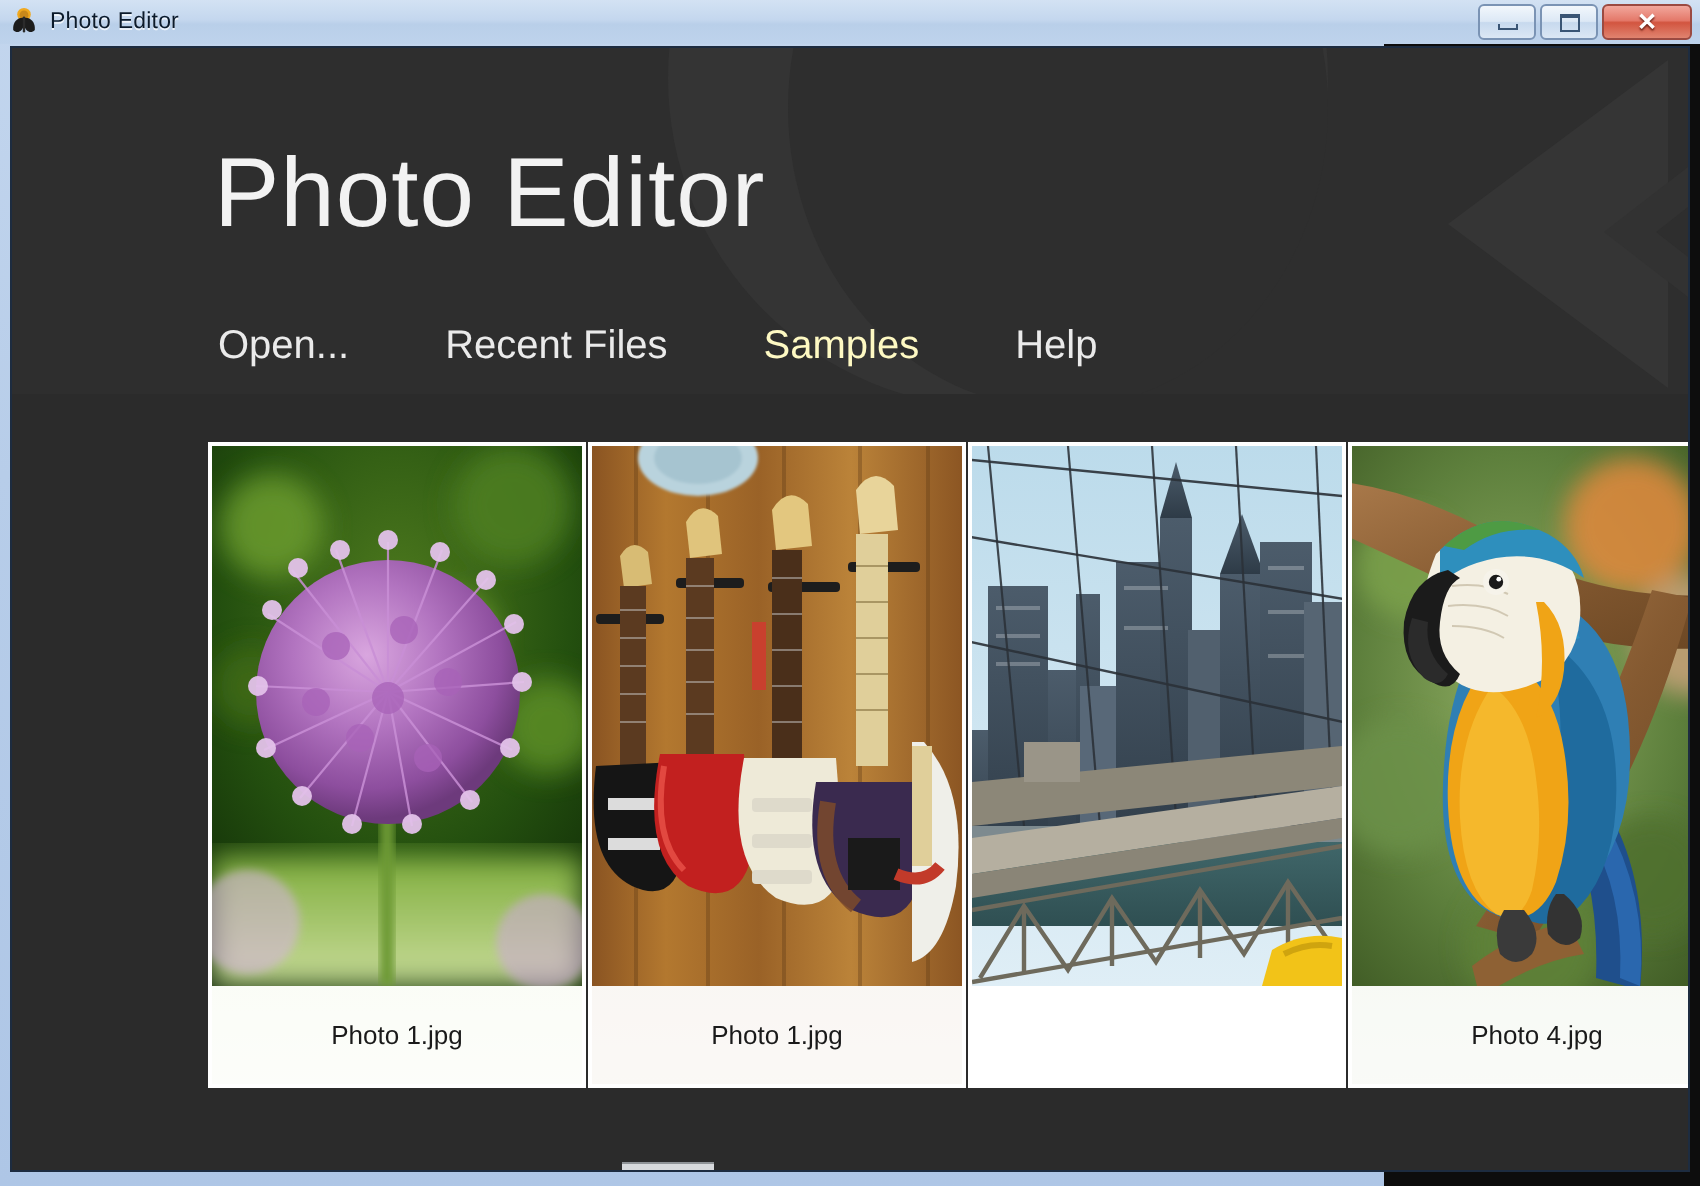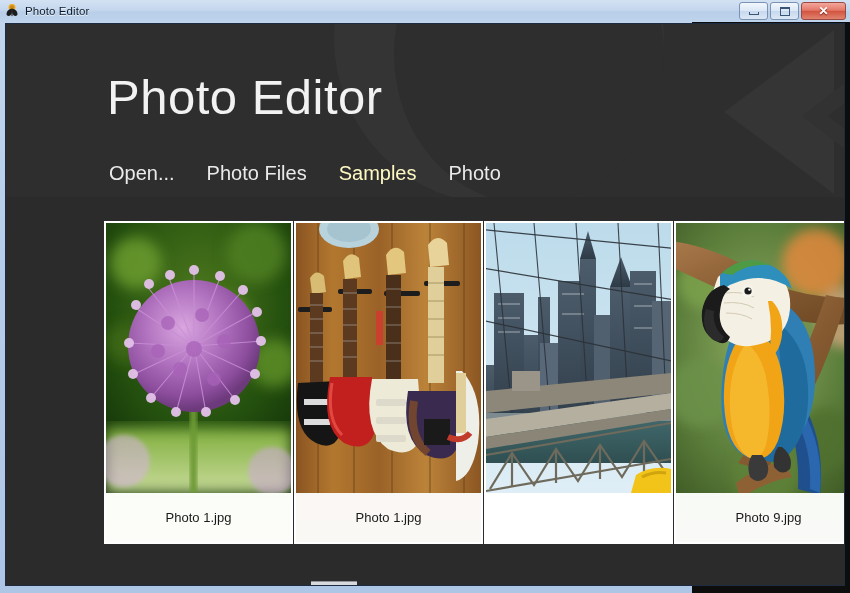--- a/index.html
+++ b/index.html
@@ -153,21 +153,21 @@
     letter-spacing: 0.5px;
     line-height: 1;
     white-space: nowrap;
   }
 
   .navbar {
     position: absolute;
     left: 103px; top: 138px;
     display: flex;
     align-items: baseline;
-    gap: 32px;
+    gap: 48px;
   }
   .nav-item {
     font-size: 20px;
     font-weight: 400;
     color: #eaeaea;
     white-space: nowrap;
     cursor: pointer;
   }
   .nav-item.active { color: #fef9c3; }
 
@@ -271,23 +271,23 @@
       <div class="wm-arc"></div>
       <div class="wm-arc2"></div>
       <div class="wm-tri"></div>
       <div class="wm-chev"></div>
       <div class="wm-chev-in"></div>
 
       <div class="page-title">Photo Editor</div>
 
       <div class="navbar">
         <div class="nav-item">Open...</div>
-        <div class="nav-item">Photo Files</div>
+        <div class="nav-item">Recent Files</div>
         <div class="nav-item active">Samples</div>
-        <div class="nav-item">Photo</div>
+        <div class="nav-item">Help</div>
       </div>
     </div>
 
     <div class="gallery">
       <div class="tiles">
 
         <div class="tile">
           <div class="thumb">
             <svg viewBox="0 0 185 270" preserveAspectRatio="xMidYMid slice">
               <defs>
@@ -644,21 +644,21 @@
                 <path d="M96 78 q12 12 10 34 q-2 18 -14 24 q6 -28 0 -58 z" fill="#f0a416"></path>
 
                 <path d="M86 232 q10 12 4 22 q-8 8 -16 0 q-4 -12 2 -22 z" fill="#3a3a3a"></path>
                 <path d="M106 224 q12 10 8 22 q-8 8 -16 -2 q-2 -12 4 -20 z" fill="#333"></path>
               </g>
             </svg>
           </div>
           <div class="caption">
             <div class="capbg" style="background:linear-gradient(to bottom,#7e9a55,#d2dcc2);"></div>
             <div class="capveil"></div>
-            <div class="captext">Photo 9.jpg</div>
+            <div class="captext">Photo 4.jpg</div>
           </div>
         </div>
 
       </div>
     </div>
 
     <div class="bottom-sliver"></div>
   </div>
 </div>
 

